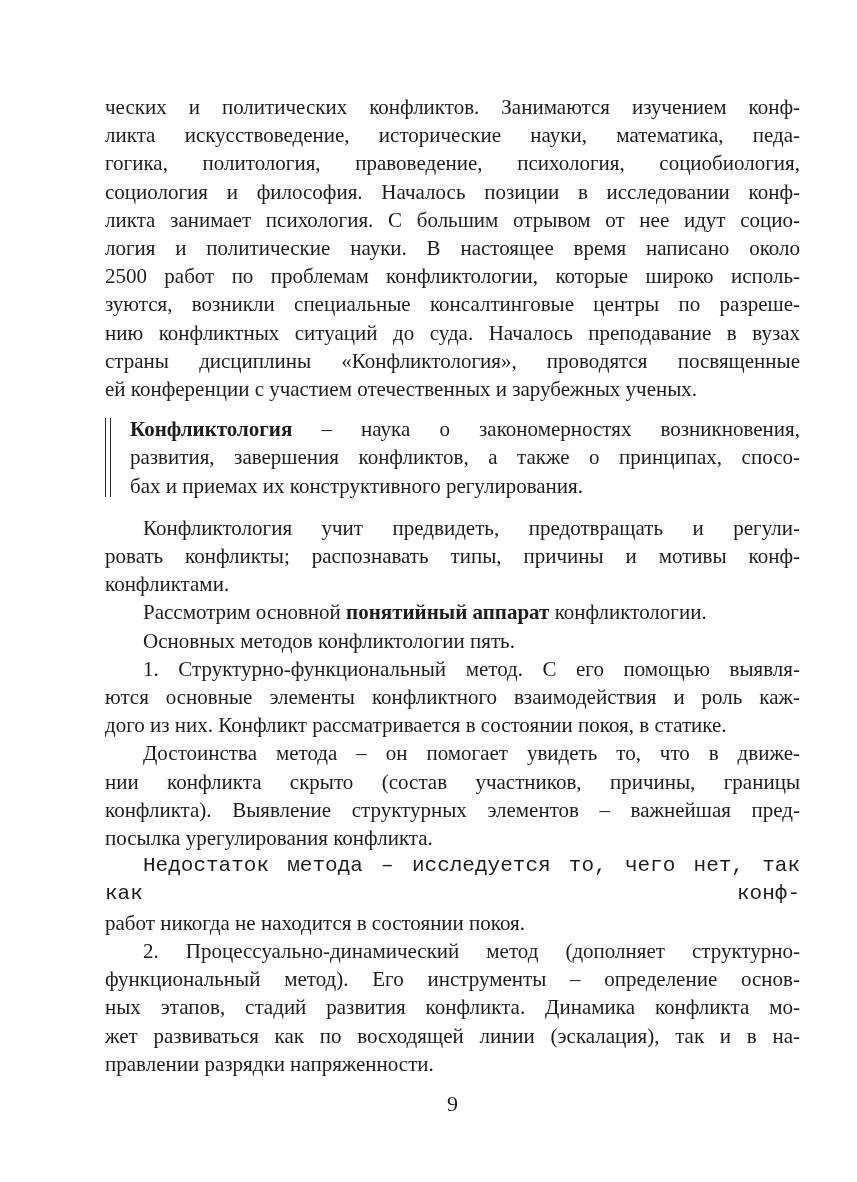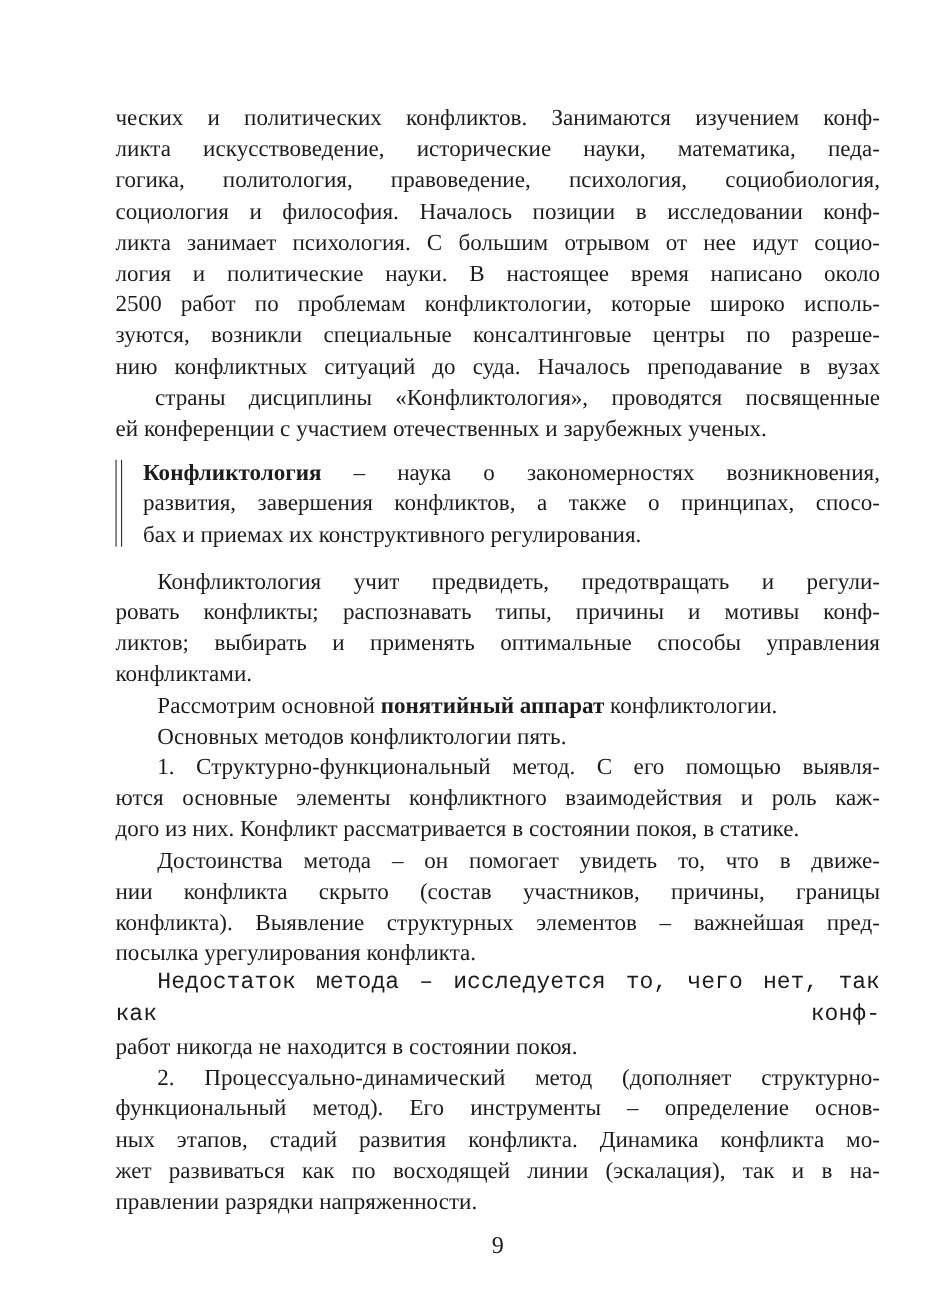--- a/index.html
+++ b/index.html
@@ -55,32 +55,31 @@
       <div class="para body">
         <span class="line just" style="font-size: 21px;">ческих и политических конфликтов. Занимаются изучением конф-</span>
         <span class="line just" style="font-size: 21px;">ликта искусствоведение, исторические науки, математика, педа-</span>
         <span class="line just" style="font-size: 21px;">гогика, политология, правоведение, психология, социобиология,</span>
         <span class="line just" style="font-size: 21px;">социология и философия. Началось позиции в исследовании конф-</span>
         <span class="line just" style="font-size: 21px;">ликта занимает психология. С большим отрывом от нее идут социо-</span>
         <span class="line just" style="font-size: 21px;">логия и политические науки. В настоящее время написано около</span>
         <span class="line just" style="font-size: 21px;">2500 работ по проблемам конфликтологии, которые широко исполь-</span>
         <span class="line just" style="font-size: 21px;">зуются, возникли специальные консалтинговые центры по разреше-</span>
         <span class="line just" style="font-size: 21px;">нию конфликтных ситуаций до суда. Началось преподавание в вузах</span>
-        <span class="line just" style="font-size: 21px; margin-left: 36px;">страны дисциплины «Конфликтология», проводятся посвященные</span>
+        <span class="line just" style="font-size: 21px;">страны дисциплины «Конфликтология», проводятся посвященные</span>
         <span class="line" style="font-size: 21px;">ей конференции с участием отечественных и зарубежных ученых.</span>
       </div>
       <div class="para quote">
         <span class="line just" style="font-size: 21px;"><b>Конфликтология</b> – наука о закономерностях возникновения,</span>
         <span class="line just" style="font-size: 21px;">развития, завершения конфликтов, а также о принципах, спосо-</span>
         <span class="line" style="font-size: 21px;">бах и приемах их конструктивного регулирования.</span>
       </div>
       <div class="para body indent">
         <span class="line just" style="font-size: 21px;">Конфликтология учит предвидеть, предотвращать и регули-</span>
         <span class="line just" style="font-size: 21px;">ровать конфликты; распознавать типы, причины и мотивы конф-</span>
-        <span class="line just" style="font-size: 21px;">ликтов; выбирать и применять оптимальные способы управления</span>
         <span class="line" style="font-size: 21px;">конфликтами.</span>
       </div>
       <div class="para body indent">
         <span class="line" style="font-size: 21px;">Рассмотрим основной <b>понятийный аппарат</b> конфликтологии.</span>
       </div>
       <div class="para body indent">
         <span class="line" style="font-size: 21px;">Основных методов конфликтологии пять.</span>
       </div>
       <div class="para body indent">
         <span class="line just" style="font-size: 21px;">1. Структурно-функциональный метод. С его помощью выявля-</span>

